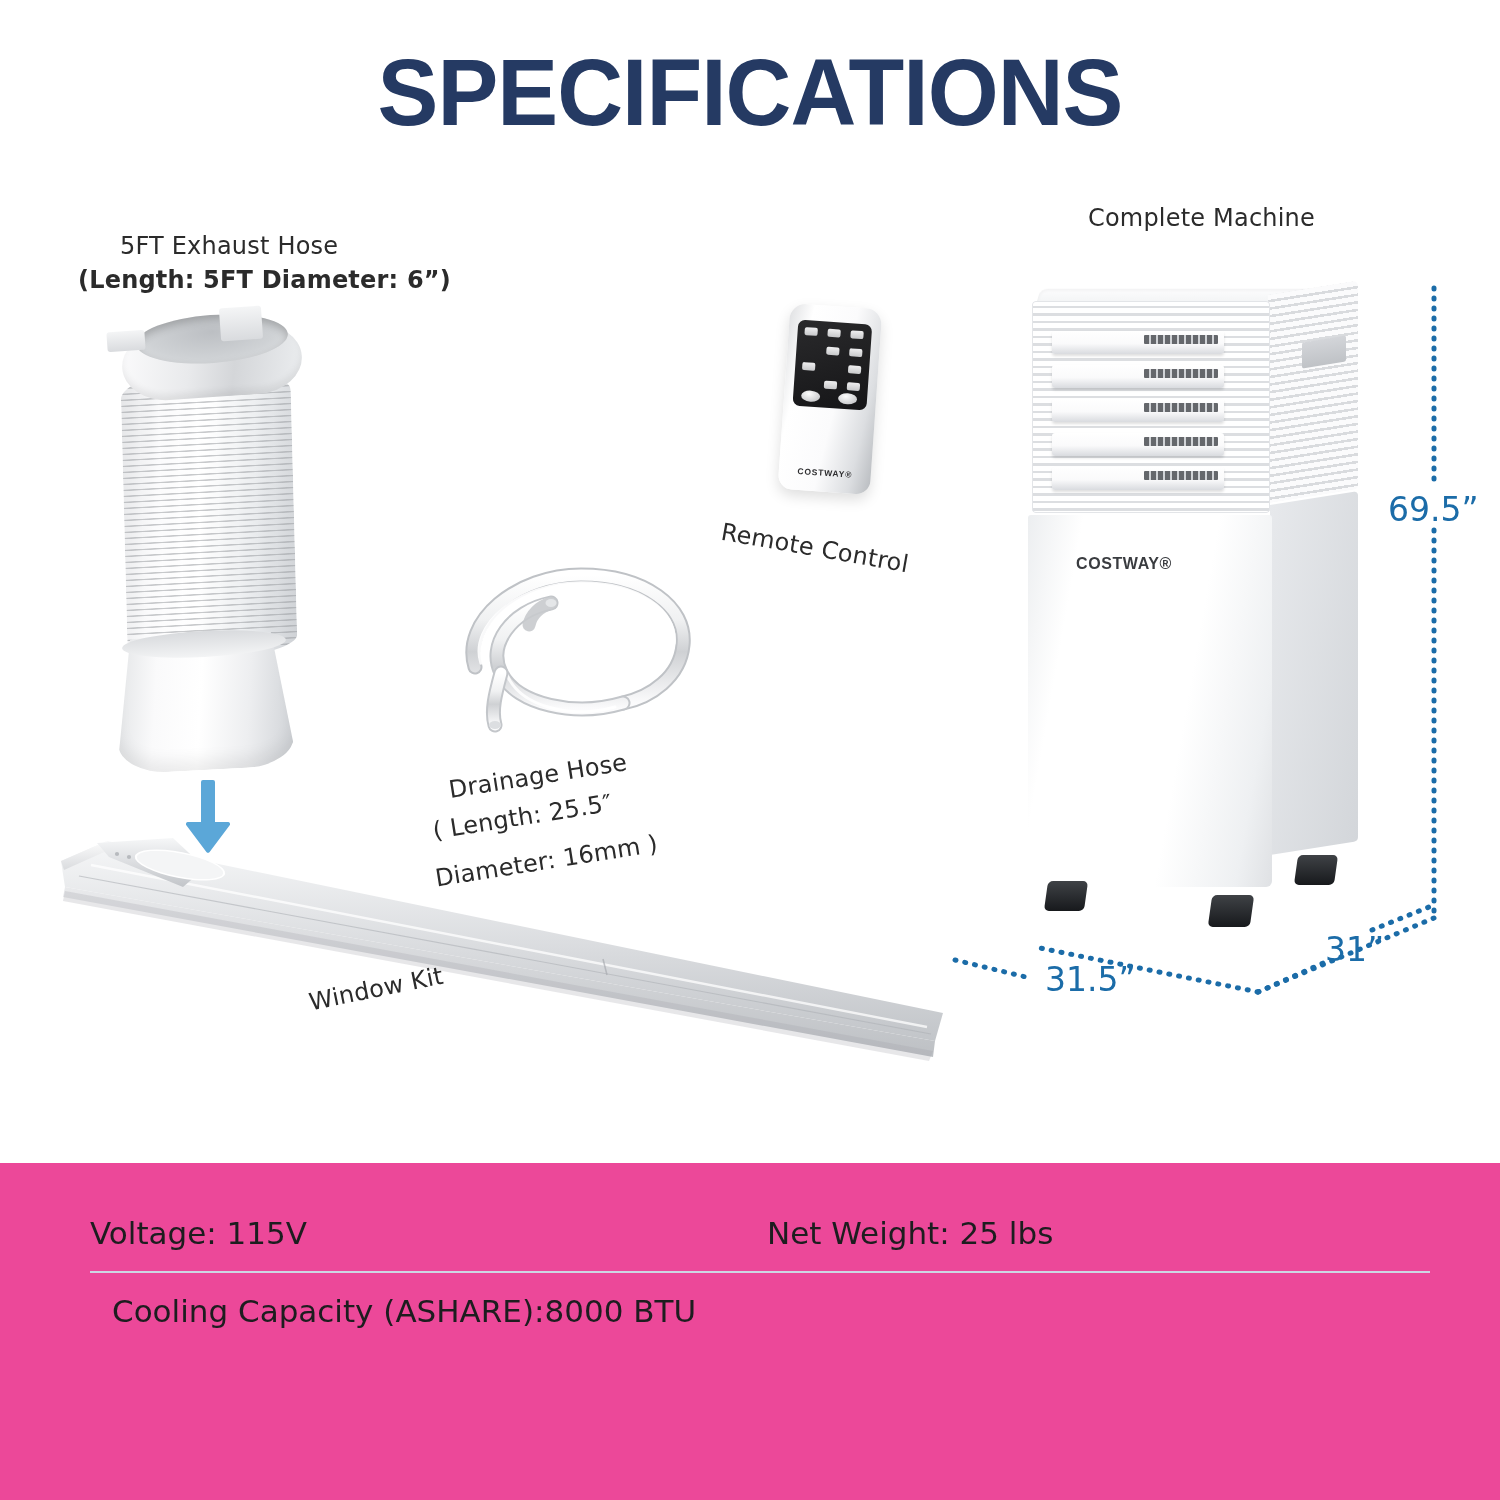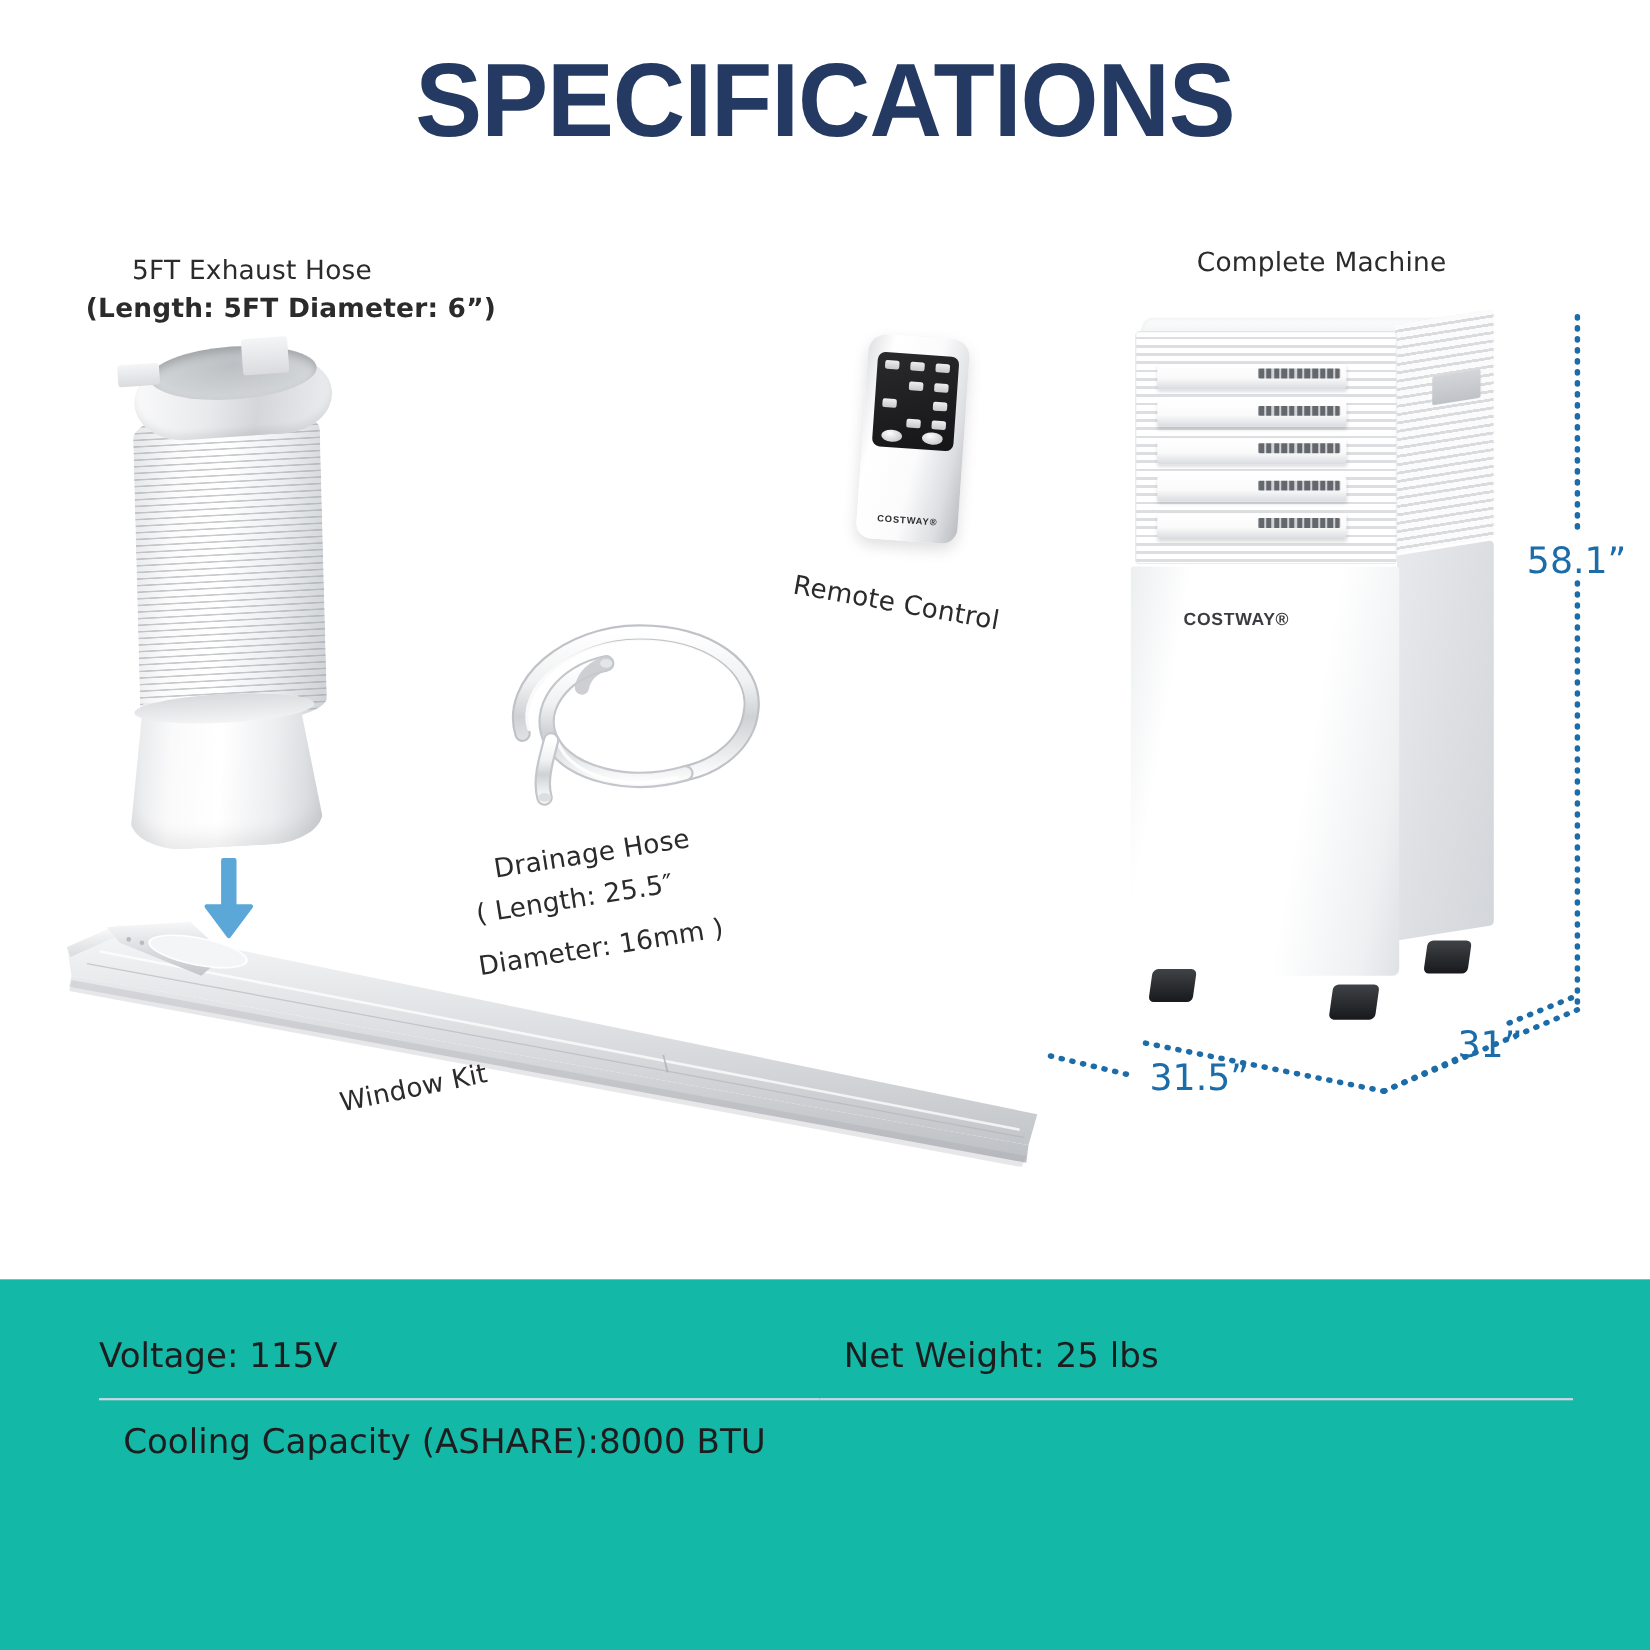--- a/index.html
+++ b/index.html
@@ -179,21 +179,21 @@
 
   
   .dimtxt{
     position:absolute;color:#1b6ca8;font-size:33px;font-weight:500;
     font-family:"DejaVu Sans",sans-serif;white-space:nowrap;
   }
 
   
   .specpanel{
     position:absolute;left:0;top:1163px;width:1500px;height:337px;
-    background:#14b8a6;
+    background:#ec4899;
   }
   .spec-grid{
     position:absolute;left:90px;top:32px;width:1340px;
     display:grid;grid-template-columns:655px 685px;
   }
   .spec-cell{
     height:76px;display:flex;align-items:center;
     border-bottom:2px solid #cdd6e4;
     font-size:31px;color:#1d1d1f;
     font-family:"DejaVu Sans",sans-serif;
@@ -310,21 +310,21 @@
       <div class="rbtn" style="left:30px;top:59px;"></div>
       <div class="rbtn" style="left:53px;top:59px;"></div>
       <div class="rbtn oval" style="left:8px;top:70px;"></div>
       <div class="rbtn oval" style="left:45px;top:70px;"></div>
     </div>
     <div class="remote-brand">COSTWAY®</div>
   </div>
 
   <div class="lbl" style="left:720px;top:534px;transform:rotate(10deg);">Remote Control</div>
 
-  <div class="lbl" style="left:1088px;top:224px;">Complete Machine</div>
+  <div class="lbl" style="left:1088px;top:204px;">Complete Machine</div>
 
   <div class="ac">
     <div class="ac-top"></div>
     <div class="ac-side"></div>
     <div class="ac-side-vent"></div>
     <div class="ac-grille"></div>
 
     <div class="louver" style="top:48px;">
         <div class="louver-dark"></div>
       </div>
@@ -361,21 +361,21 @@
 
     <line x1="1258" y1="992" x2="1040" y2="948" stroke="#1b6ca8" stroke-width="5" stroke-linecap="round" stroke-dasharray="1 9"></line>
     <line x1="1040" y1="948" x2="955" y2="962" stroke="#1b6ca8" stroke-width="5" stroke-linecap="round" stroke-dasharray="1 9" opacity="0"></line>
 
     <line x1="955" y1="960" x2="1030" y2="978" stroke="#1b6ca8" stroke-width="5" stroke-linecap="round" stroke-dasharray="1 9"></line>
 
     <line x1="1258" y1="992" x2="1330" y2="960" stroke="#1b6ca8" stroke-width="5" stroke-linecap="round" stroke-dasharray="1 9"></line>
     <line x1="1372" y1="930" x2="1434" y2="905" stroke="#1b6ca8" stroke-width="5" stroke-linecap="round" stroke-dasharray="1 9"></line>
   </svg>
 
-  <div class="dimtxt" style="left:1388px;top:490px;">58.1”</div>
+  <div class="dimtxt" style="left:1388px;top:490px;">69.5”</div>
   <div class="dimtxt" style="left:1045px;top:960px;">31.5”</div>
   <div class="dimtxt" style="left:1325px;top:930px;">31”</div>
 
   <div class="specpanel">
     <div class="spec-grid">
 
       <div class="spec-cell">Voltage: 115V</div>
       <div class="spec-cell r">Net Weight:   25 lbs</div>
 
 

